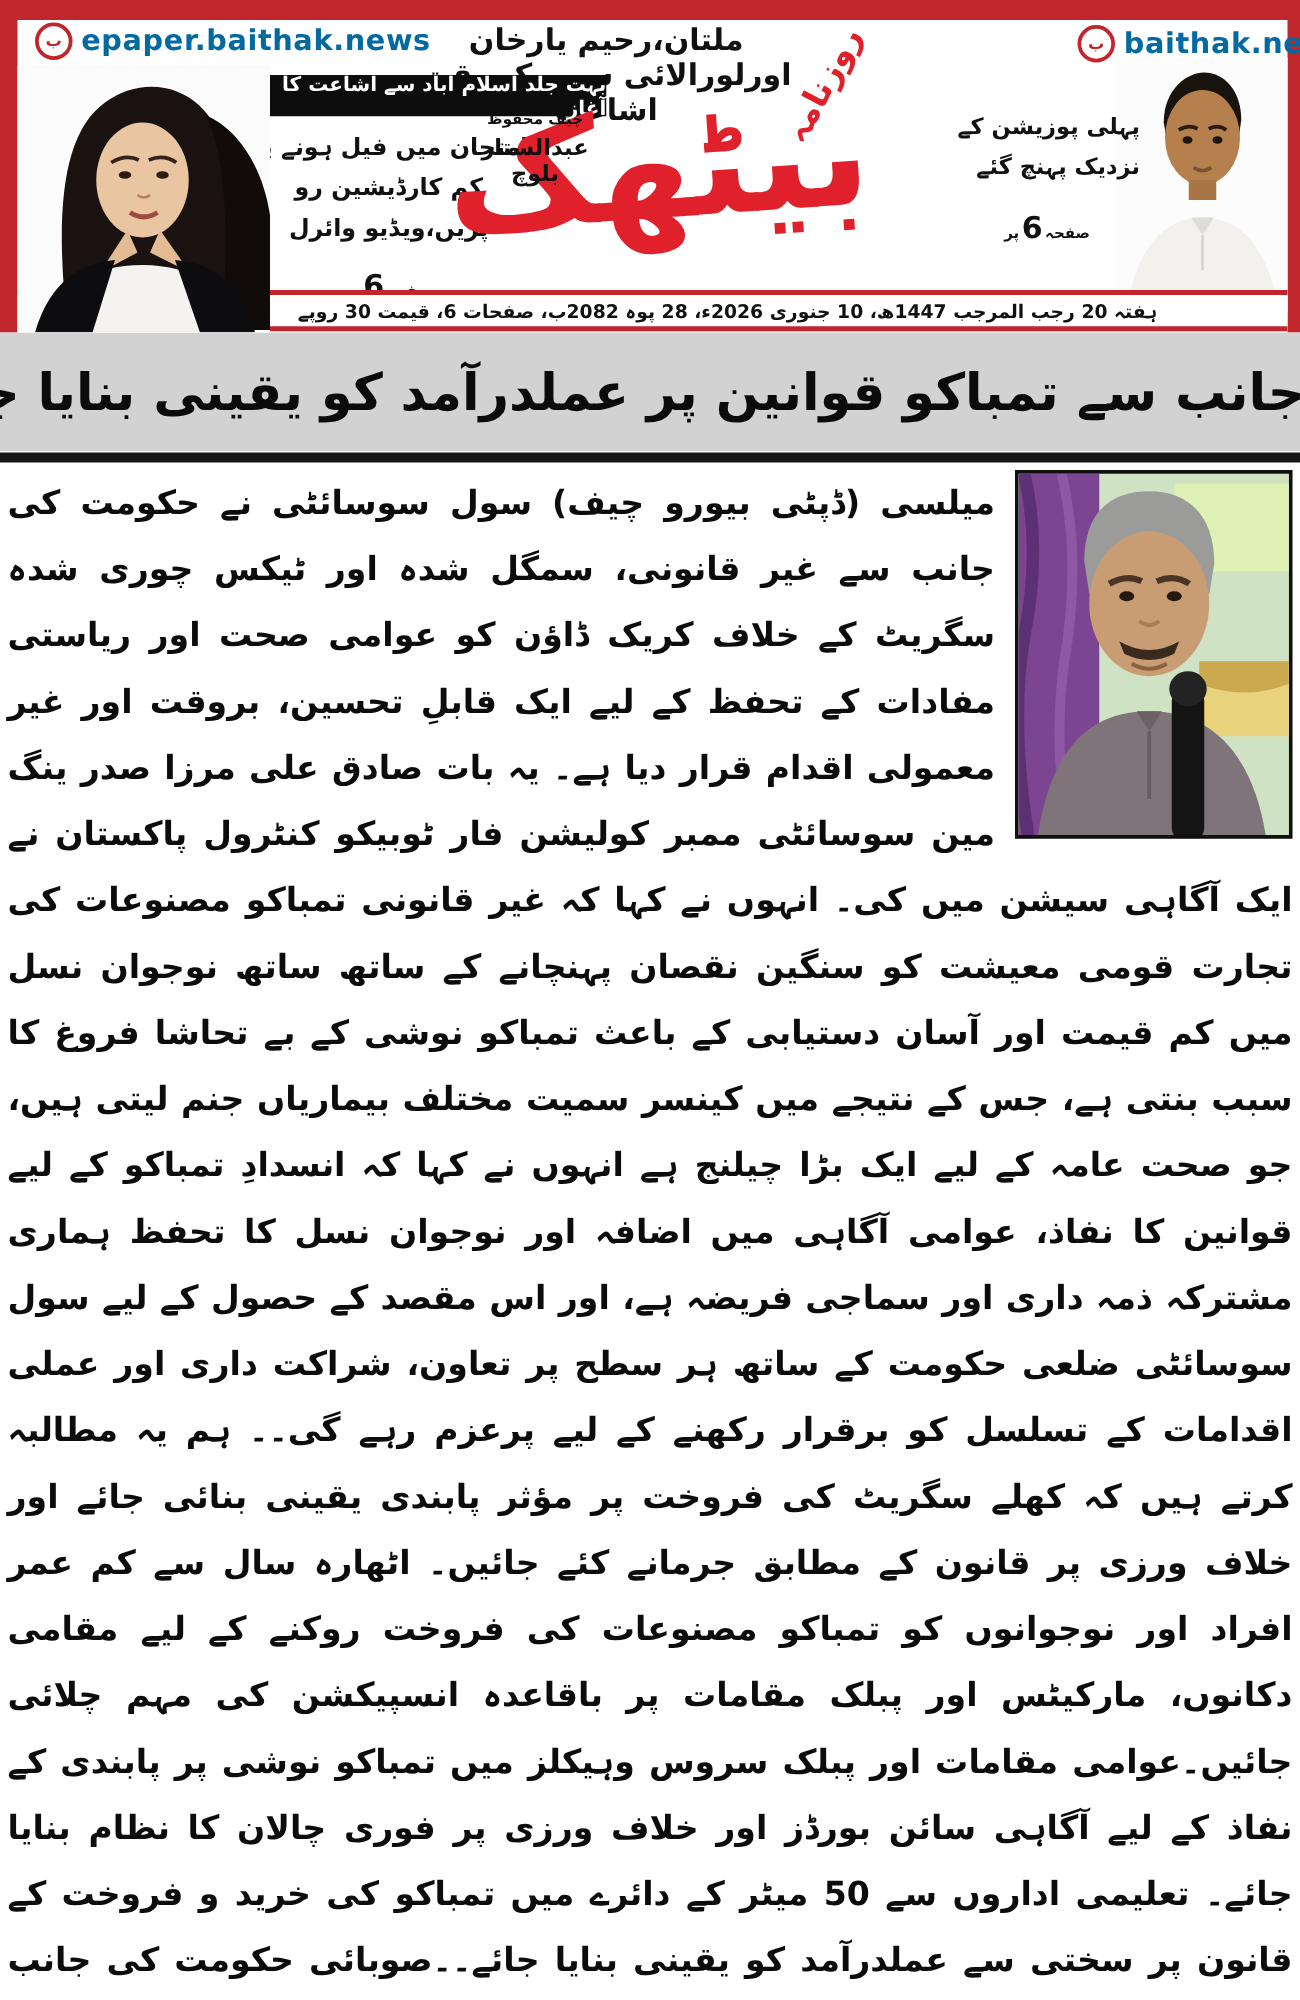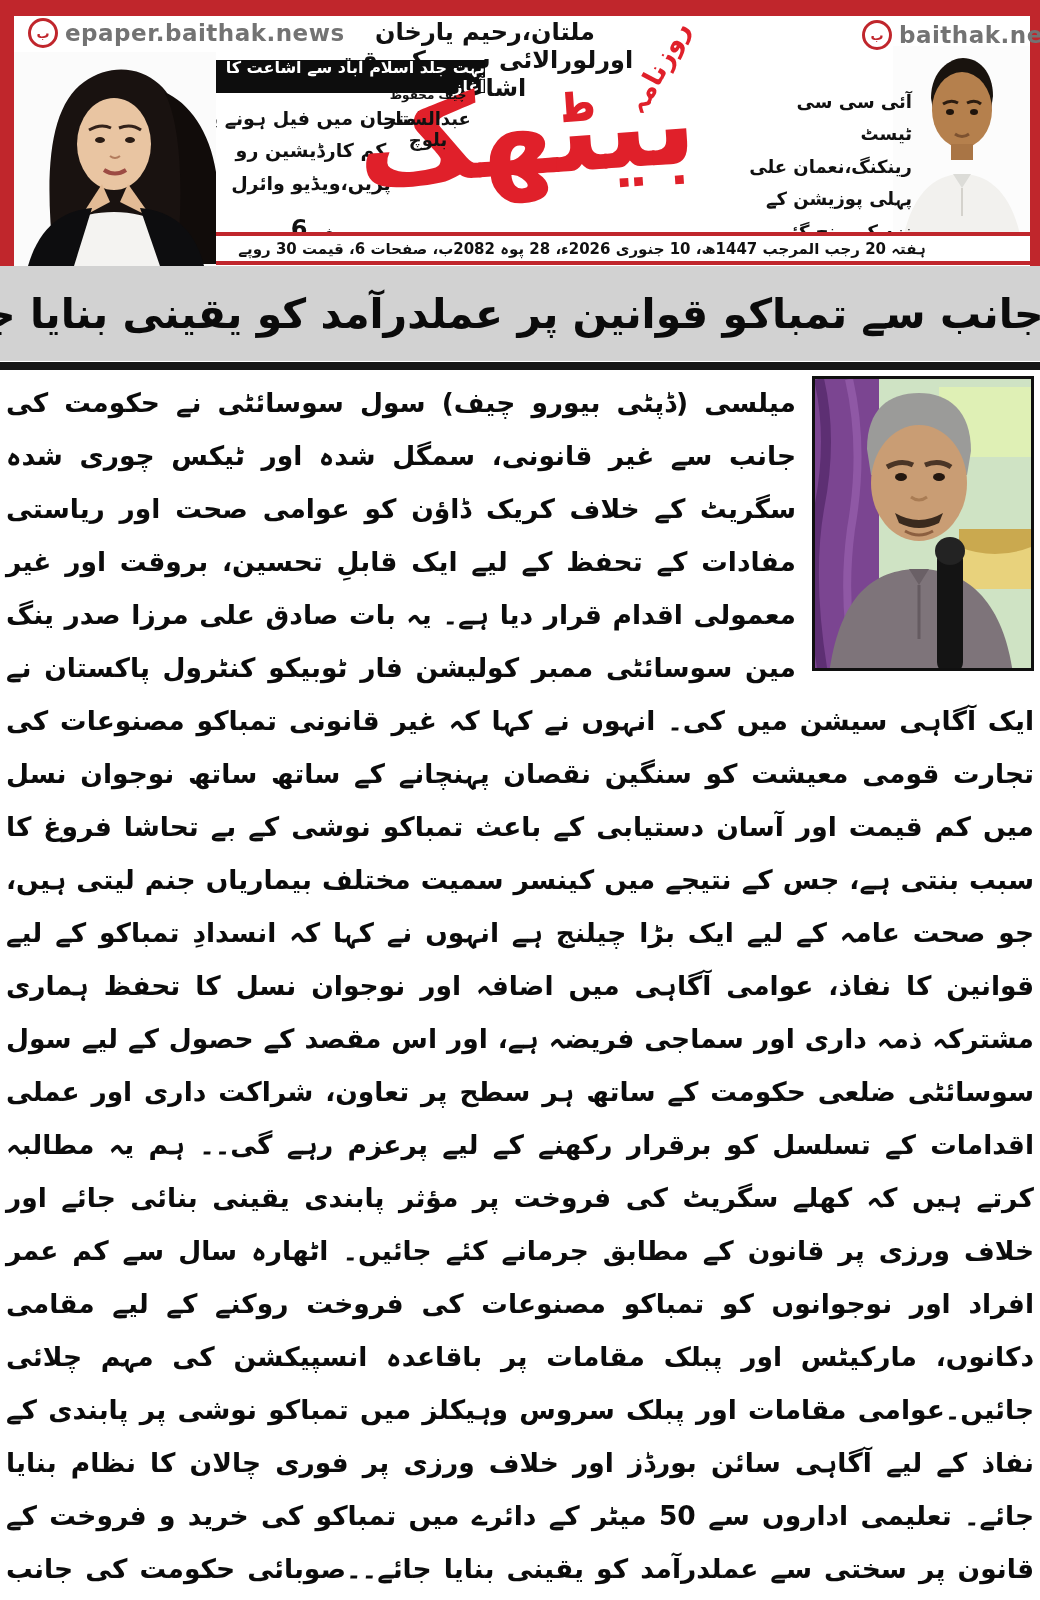--- a/index.html
+++ b/index.html
@@ -15,21 +15,21 @@
   .left-red-strip { position:absolute; left:0; top:16px; width:14px; height:250px; background:#c0262c; }
   .right-red-strip { position:absolute; right:0; top:16px; width:10px; height:250px; background:#c0262c; }
 
   
   .site-logo { position:absolute; display:flex; align-items:center; gap:7px; }
   .site-logo .ring {
     width:30px; height:30px; border-radius:50%; border:3px solid #c0262c;
     background:#fff; color:#c0262c; font-weight:bold; font-size:13px;
     display:flex; align-items:center; justify-content:center;
   }
-  .site-logo .url { font-weight:bold; color:#737373; font-size:23px; letter-spacing:0.5px; }
+  .site-logo .url { font-weight:bold; color:#0369a1; font-size:23px; letter-spacing:0.5px; }
   .logo-left { left:28px; top:18px; }
   .logo-right { left:862px; top:20px; }
 
   
   .kim-photo { position:absolute; left:14px; top:52px; width:202px; height:214px; z-index:5; background:#fdfdfd; overflow:hidden; }
   .cricketer-photo { position:absolute; left:893px; top:46px; width:137px; height:204px; background:#fdfdfd; overflow:hidden; }
 
   
   .top-line { position:absolute; left:320px; top:18px; width:330px; text-align:center;
     font-size:24px; font-weight:bold; color:#111; }
@@ -133,21 +133,20 @@
   <div class="top-line urdu">ملتان،رحیم یارخان اورلورالائی سے بیک وقت اشاعت</div>
   <div class="black-banner urdu">بہت جلد اسلام آباد سے اشاعت کا آغاز</div>
 
   <div class="left-teaser">
     <div class="urdu">امتحان میں فیل ہونے پر</div>
     <div class="urdu">کم کارڈیشین رو پڑیں،ویڈیو وائرل</div>
     <div class="page-ref"><span>صفحہ</span><b>6</b><span>پر</span></div>
   </div>
 
   <div class="right-teaser">
-    <div class="urdu">آئی سی سی ٹیسٹ رینکنگ،نعمان علی</div>
     <div class="urdu">پہلی پوزیشن کے نزدیک پہنچ گئے</div>
     <div class="page-ref"><span>صفحہ</span><b>6</b><span>پر</span></div>
   </div>
 
   <div class="masthead-daily urdu">روزنامہ</div>
   <div class="masthead-title urdu">بیٹھک</div>
   <div class="editor-block">
     <div class="editor-label urdu">چیف محفوظ</div>
     <div class="editor-name urdu">عبدالستار بلوچ</div>
   </div>

